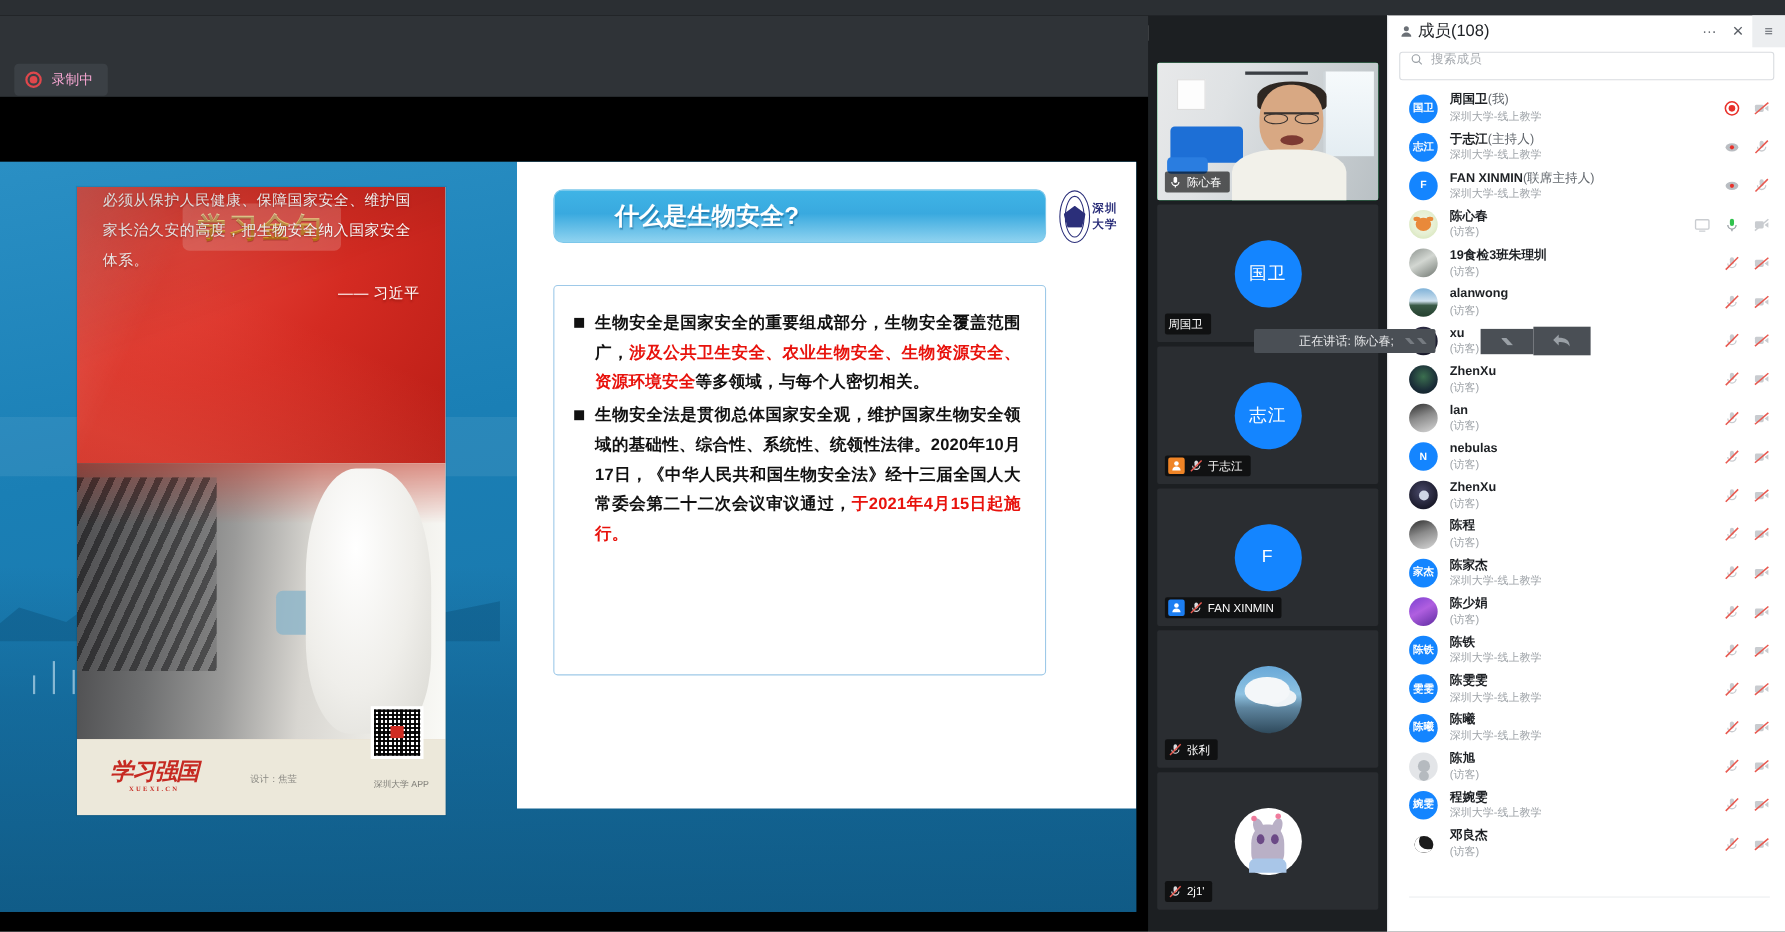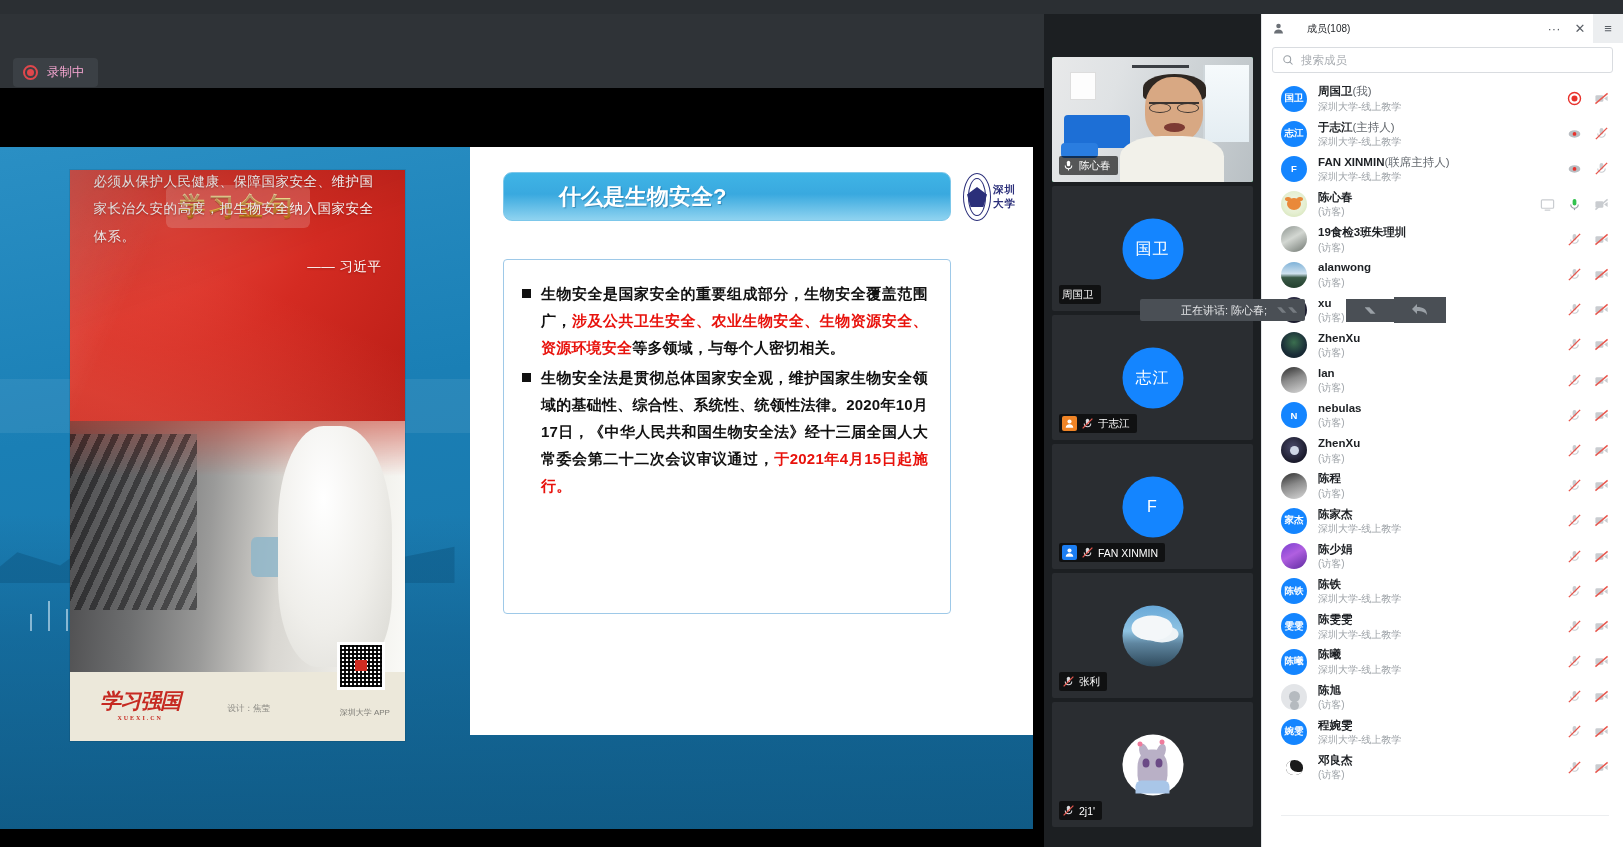--- a/index.html
+++ b/index.html
@@ -368,34 +368,34 @@
   
   .panel{
     position:absolute; left:1261px; top:14px; width:362px; height:833px;
     background:#ffffff; border-left:1px solid #e4e6e8;
   }
   .panel-head{
     height:29px; display:flex; align-items:center;
     padding:0 0 0 10px; position:relative;
   }
   .panel-head .ptitle{
-    font-size:10px; color:#1f2226; margin-left:22px;
+    font-size:15px; color:#1f2226; margin-left:4px;
   }
   .panel-head-actions{
     position:absolute; right:0; top:0; height:29px; display:flex; align-items:center;
   }
   .ph-btn{
     width:26px; height:29px; display:flex; align-items:center; justify-content:center;
     color:#5a5f66; font-size:13px; cursor:pointer;
   }
   .ph-btn.menu{ background:#eceef0; width:30px; height:29px; }
   .search-wrap{ padding:4px 10px 8px 10px; }
   .search-box{
     height:26px; border:1px solid #d9dce0; border-radius:3px;
-    display:flex; align-items:center; gap:7px; padding:0 9px;
+    display:flex; align-items:flex-start; gap:7px; padding:0 9px;
   }
   .search-box input{
     border:none; outline:none; flex:1; font-size:11.5px; color:#333;
     font-family:"Liberation Sans","DejaVu Sans",sans-serif; background:transparent;
   }
   .search-box input::placeholder{ color:#a8acb1; }
 
   .plist{ height:756px; overflow:hidden; }
   .prow{
     height:35.2px; display:flex; align-items:center; padding:0 14px 0 19px;

